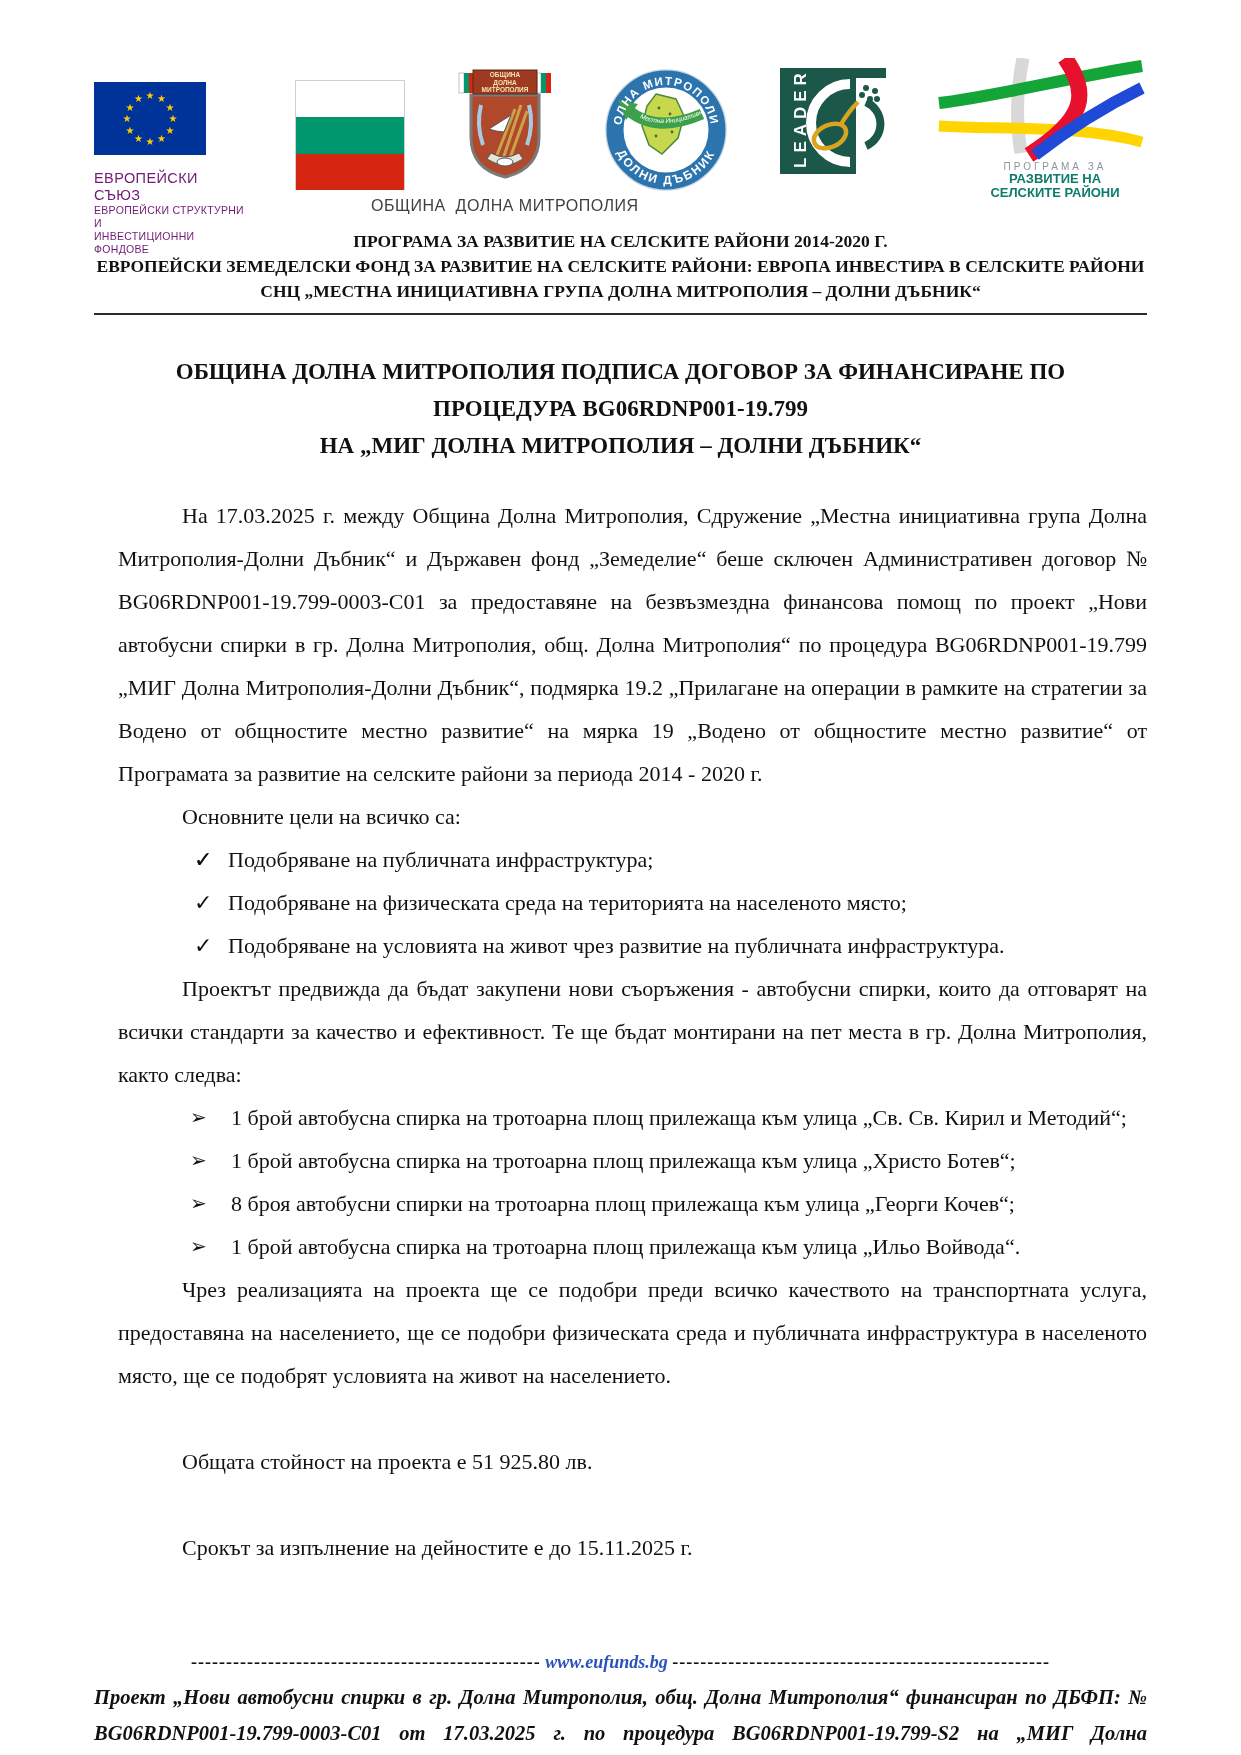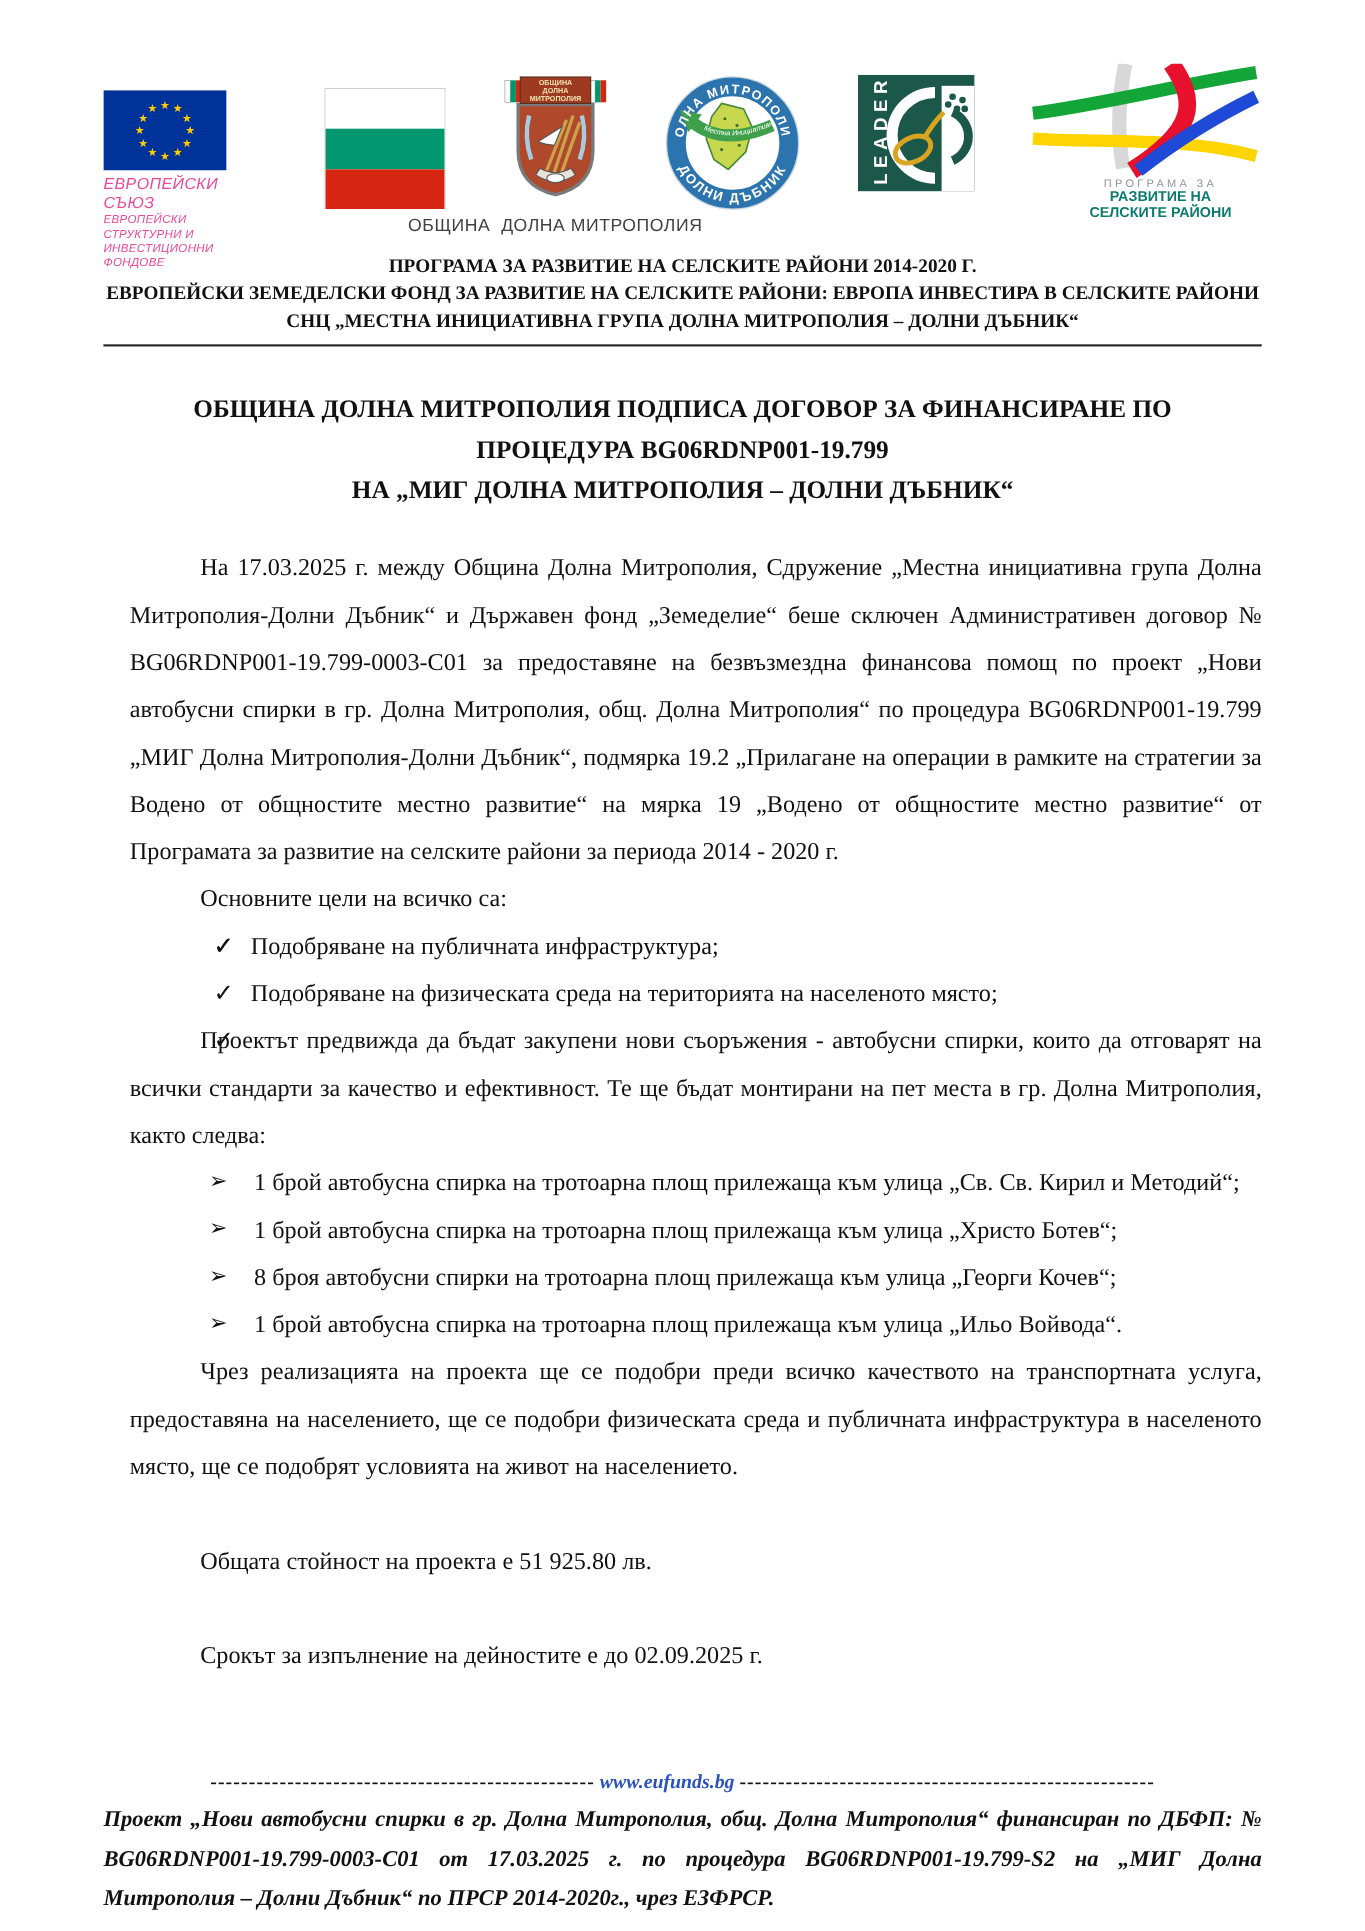--- a/index.html
+++ b/index.html
@@ -5,21 +5,21 @@
   * { margin:0; padding:0; box-sizing:border-box; }
   html,body { width:1241px; background:#ffffff; }
   body { height:1755px; overflow:hidden; font-family:"Liberation Serif", serif; color:#111; }
   .page { width:1241px; height:1755px; padding:0 94px; position:relative; }
 
   
   .logos { display:flex; justify-content:space-between; align-items:flex-start; padding-top:58px; height:208px; }
   .logo-block { position:relative; flex:0 0 auto; }
   .eu-block { margin-top:24px; width:150px; text-align:left; }
   .eu-flag { display:block; }
-  .eu-caption { margin-top:5px; font-family:"Liberation Sans", sans-serif; color:#ec4899;font-style:italic; }
+  .eu-caption { margin-top:15px; font-family:"Liberation Sans", sans-serif; color:#701a75; }
   .eu-caption .l1 { font-size:14.5px; letter-spacing:.4px; line-height:17px; }
   .eu-caption .l2, .eu-caption .l3 { font-size:10.5px; letter-spacing:.3px; line-height:13px; }
   .bg-block { margin-top:22px; width:110px; height:110px; border:1px solid #cfcfcf; }
   .bg-block .stripe { width:100%; height:36.33px; }
   .st-white { background:#ffffff; }
   .st-green { background:#00966e; }
   .st-red   { background:#d62612; }
   .coat-block { margin-top:7px; }
   .coat-caption { position:absolute; top:132px; left:50%; transform:translateX(-50%);
     font-family:"Liberation Sans", sans-serif; font-size:16px; color:#404040;
@@ -213,20 +213,21 @@
     <div class="li check">
       <span class="mark">✓</span>
       <span>Подобряване на публичната инфраструктура;</span>
     </div>
     <div class="li check">
       <span class="mark">✓</span>
       <span>Подобряване на физическата среда на територията на населеното място;</span>
     </div>
     <div class="li check">
       <span class="mark">✓</span>
+      <span>Подобряване на условията на живот чрез развитие на публичната инфраструктура.</span>
     </div>
 
     <div class="para indent">Проектът предвижда да бъдат закупени нови съоръжения - автобусни спирки, които да отговарят на всички стандарти за качество и ефективност. Те ще бъдат монтирани на пет места в гр. Долна Митрополия, както следва:</div>
 
     <div class="li arrow">
       <span class="mark">➢</span>
       <span>1 брой автобусна спирка на тротоарна площ прилежаща към улица „Св. Св. Кирил и Методий“;</span>
     </div>
     <div class="li arrow">
       <span class="mark">➢</span>
@@ -236,21 +237,21 @@
       <span class="mark">➢</span>
       <span>8 броя автобусни спирки на тротоарна площ прилежаща към улица „Георги Кочев“;</span>
     </div>
     <div class="li arrow">
       <span class="mark">➢</span>
       <span>1 брой автобусна спирка на тротоарна площ прилежаща към улица „Ильо Войвода“.</span>
     </div>
 
     <div class="para indent">Чрез реализацията на проекта ще се подобри преди всичко качеството на транспортната услуга, предоставяна на населението, ще се подобри физическата среда и публичната инфраструктура в населеното място, ще се подобрят условията на живот на населението.</div>
     <div class="para indent gap-top">Общата стойност на проекта е 51 925.80 лв.</div>
-    <div class="para indent gap-top">Срокът за изпълнение на дейностите е до 02.09.2025 г.</div>
+    <div class="para indent gap-top">Срокът за изпълнение на дейностите е до 15.11.2025 г.</div>
   </div>
 
   <div class="footer">
     <div class="footer-rule">
       <span class="dashes">--------------------------------------------------</span>
       <a class="eufunds-link" style="color:#2a52be">www.eufunds.bg</a>
       <span class="dashes">------------------------------------------------------</span>
     </div>
     <div class="footer-text">Проект „Нови автобусни спирки в гр. Долна Митрополия, общ. Долна Митрополия“ финансиран по ДБФП: № BG06RDNP001-19.799-0003-С01 от 17.03.2025 г. по процедура BG06RDNP001-19.799-S2 на „МИГ Долна Митрополия – Долни Дъбник“ по ПРСР 2014-2020г., чрез ЕЗФРСР.</div>
   </div>

